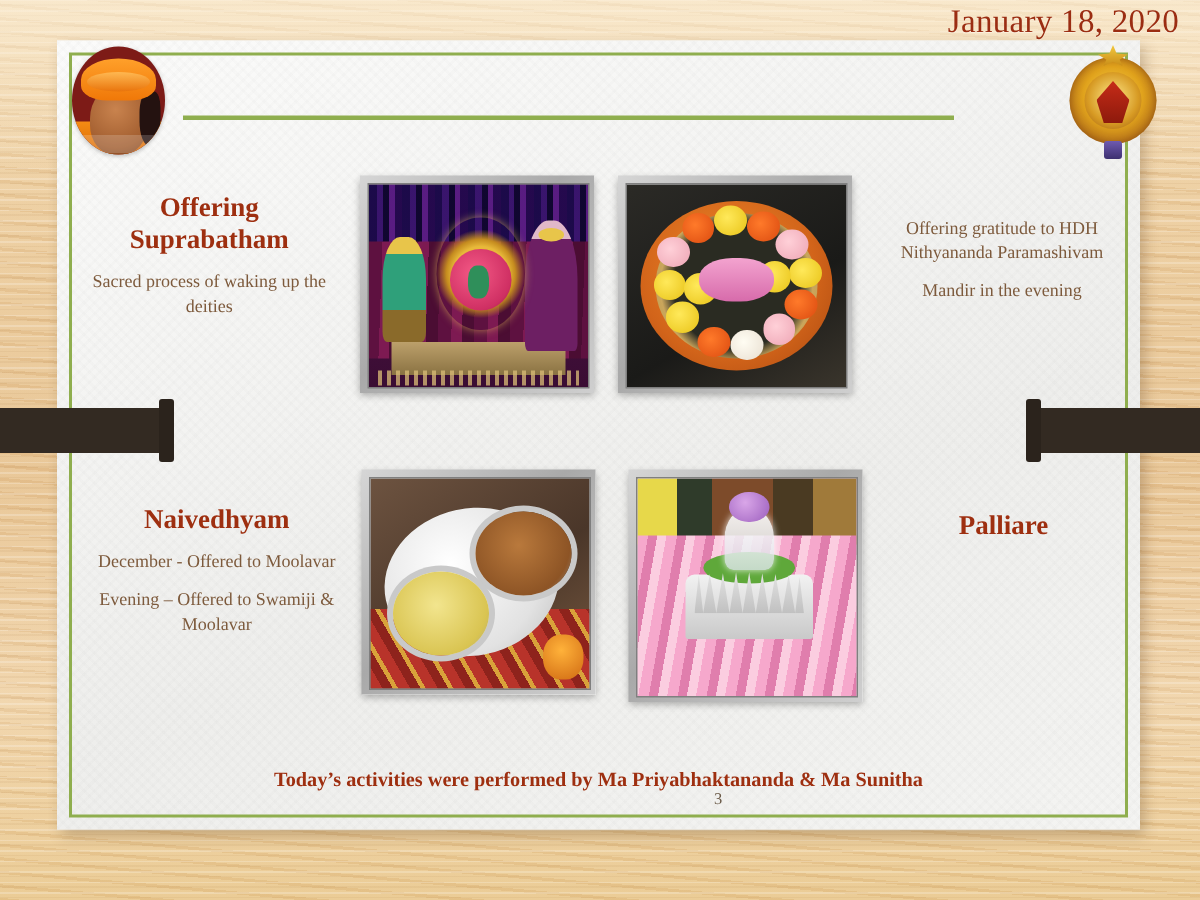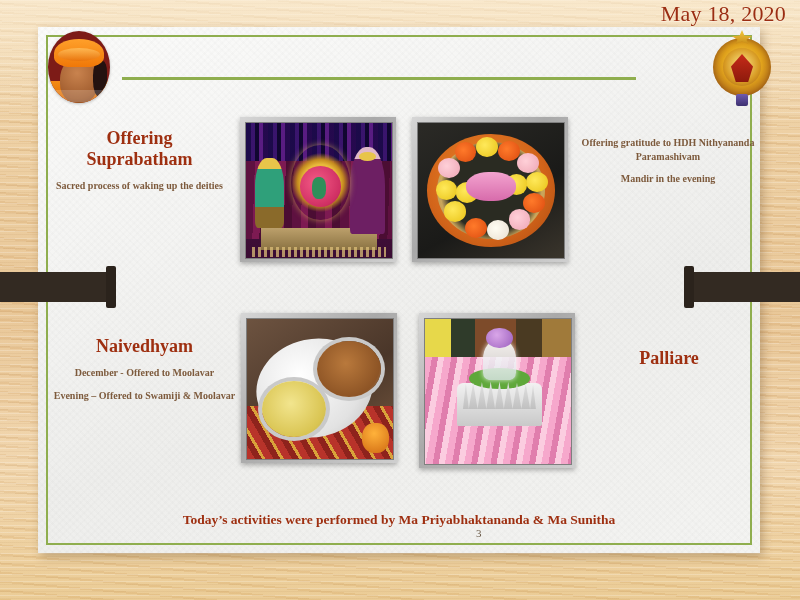--- a/index.html
+++ b/index.html
@@ -129,28 +129,28 @@
     background:linear-gradient(180deg,#6f5ab0,#3d3070);
     border-radius:2px;
   }
 
   
   .blk{position:absolute;text-align:center;}
   .blk h3{
     margin:0 0 9px 0;font-size:18px;font-weight:bold;color:#9e2f10;line-height:1.18;
   }
   .blk p{
-    margin:0 0 9px 0;font-size:10px;color:#7d5a3c;line-height:1.35;font-weight:bold;
+    margin:8px 0 9px 0;font-size:12px;color:#7d5a3c;line-height:1.35;
   }
   .blk p:last-child{margin-bottom:0;}
 
   #blk-morning{left:52px;top:128px;width:175px;}
   #blk-pratyaksha{left:578px;top:136px;width:180px;}
   #blk-naivedhyam{left:52px;top:336px;width:185px;}
-  #blk-palliare{left:580px;top:348px;width:178px;}
+  #blk-palliare{left:580px;top:340px;width:178px;}
 
   
   .photo{
     position:absolute;
     padding:5px;
     background:linear-gradient(135deg,#d6d6d6,#a9a9a9 45%,#cfcfcf);
     box-shadow:0 2px 5px rgba(0,0,0,.30);
   }
   .photo .inner{position:relative;width:100%;height:100%;overflow:hidden;
     border:1px solid #7f7f7f;}
@@ -262,21 +262,21 @@
   .sidebar-knob.right{right:106px;}
 </style>
 </head>
 <body>
 
 <div class="stage">
 
   <div class="bg"></div>
   <div class="bg-top-light"></div>
 
-  <div class="date">May 18, 2020</div>
+  <div class="date">January 18, 2020</div>
 
   <div class="slide">
     <div class="slide-tex"></div>
     <div class="slide-border"></div>
   </div>
 
   <div class="avatar">
     <div class="av-robe"></div>
     <div class="av-face"></div>
     <div class="av-hair"></div>

